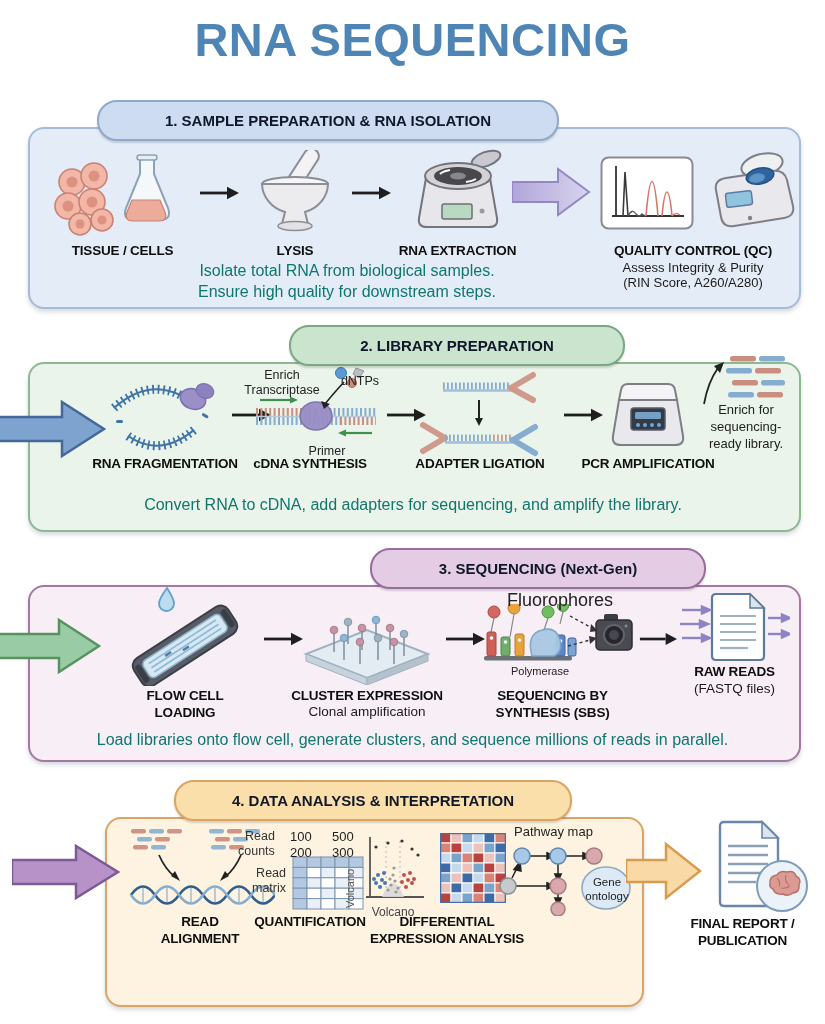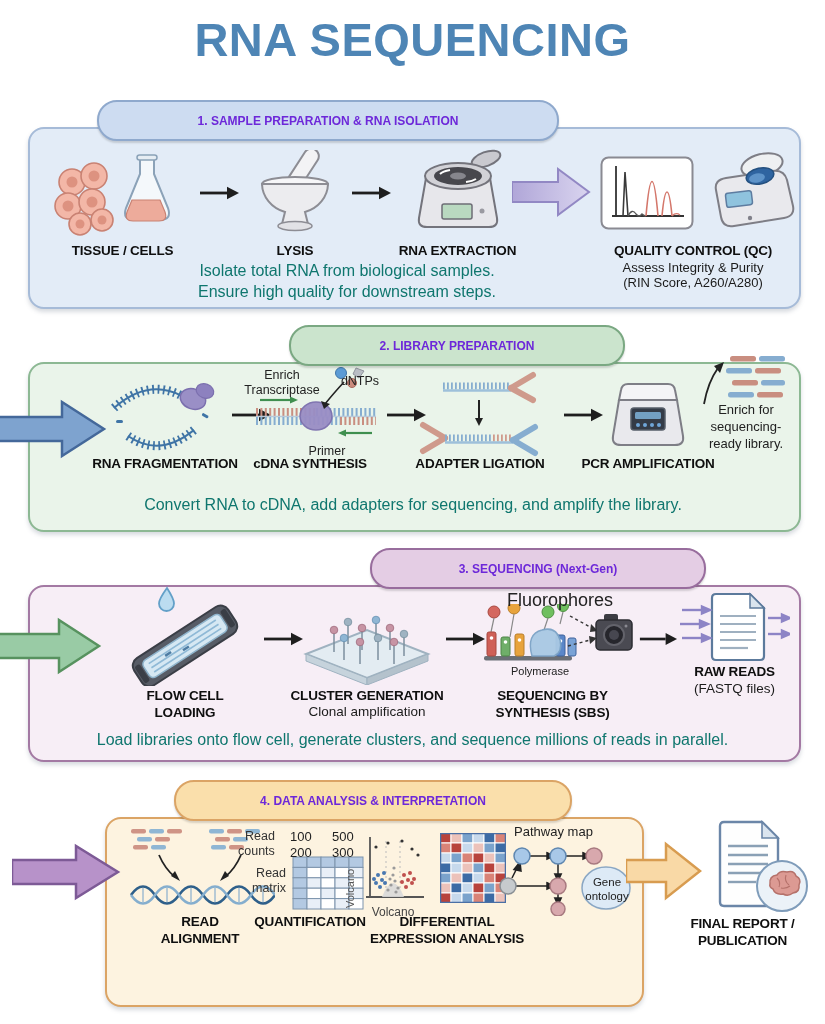--- a/index.html
+++ b/index.html
@@ -3,21 +3,21 @@
 <meta charset="utf-8">
 <style>
   html,body{margin:0;padding:0;background:#fff;font-family:"Liberation Sans",sans-serif;}
   #page{position:relative;width:825px;height:1024px;background:#fff;overflow:hidden;}
   .abs{position:absolute;}
   .title{position:absolute;left:0;top:12px;width:825px;text-align:center;
          font-size:47px;font-weight:bold;color:#4e85b5;letter-spacing:.5px;}
   .panel{position:absolute;border-radius:16px;border:2.5px solid;z-index:1;
          box-shadow:0 3px 4px rgba(100,110,130,.25);}
   .pill{position:absolute;border-radius:20px;border:2.5px solid;display:flex;align-items:center;
-        justify-content:center;font-weight:bold;font-size:12px;color:#6d28d9;z-index:6;
+        justify-content:center;font-weight:bold;font-size:15px;color:#0f172a;z-index:6;
         box-shadow:0 2px 2px rgba(0,0,0,.15);white-space:nowrap;}
   .lbl{position:absolute;font-weight:bold;font-size:13.5px;line-height:1.24;text-align:center;
        color:#0f0f0f;white-space:pre-line;letter-spacing:-.2px;z-index:4;}
   .sub{position:absolute;font-size:13px;text-align:center;color:#1b1b1b;line-height:1.25;z-index:4;}
   .ann{position:absolute;font-size:12.5px;text-align:center;color:#222;line-height:1.18;
        white-space:pre-line;z-index:4;}
   .desc{position:absolute;font-size:16px;text-align:center;color:#0f766e;line-height:1.34;
         white-space:pre-line;z-index:4;}
   .icon{position:absolute;z-index:3;}
   .vlabel{position:absolute;font-size:11px;color:#555;writing-mode:vertical-rl;
@@ -350,21 +350,21 @@
         <polygon points="22,42.5 30,46 22,49.5"></polygon>
       <line x1="88" y1="26" x2="102" y2="26"></line>
         <polygon points="102,22.5 110,26 102,29.5"></polygon>
       <line x1="88" y1="42" x2="102" y2="42"></line>
         <polygon points="102,38.5 110,42 102,45.5"></polygon>
     </g>
   </svg>
 
   <div class="lbl" style="left:115px;top:688px;width:140px;">FLOW CELL
 LOADING</div>
-  <div class="lbl" style="left:277px;top:688px;width:180px;">CLUSTER GENERATION</div>
+  <div class="lbl" style="left:277px;top:688px;width:180px;">CLUSTER EXPRESSION</div>
   <div class="sub" style="left:277px;top:704px;width:180px;font-size:13.5px;">Clonal amplification</div>
   <div class="lbl" style="left:470px;top:688px;width:165px;">SEQUENCING BY
 SYNTHESIS (SBS)</div>
   <div class="lbl" style="left:672px;top:664px;width:125px;">RAW READS</div>
   <div class="sub" style="left:672px;top:681px;width:125px;font-size:13.5px;">(FASTQ files)</div>
   <div class="desc" style="left:60px;top:729px;width:705px;">Load libraries onto flow cell, generate clusters, and sequence millions of reads in parallel.</div>
 
   <div class="panel" style="left:105px;top:817px;width:535px;height:186px;background:#fdf3e0;border-color:#dba465;"></div>
   <div class="pill" style="left:174px;top:780px;width:394px;height:37px;background:#fadfab;border-color:#dba465;">4. DATA ANALYSIS &amp; INTERPRETATION</div>
 

